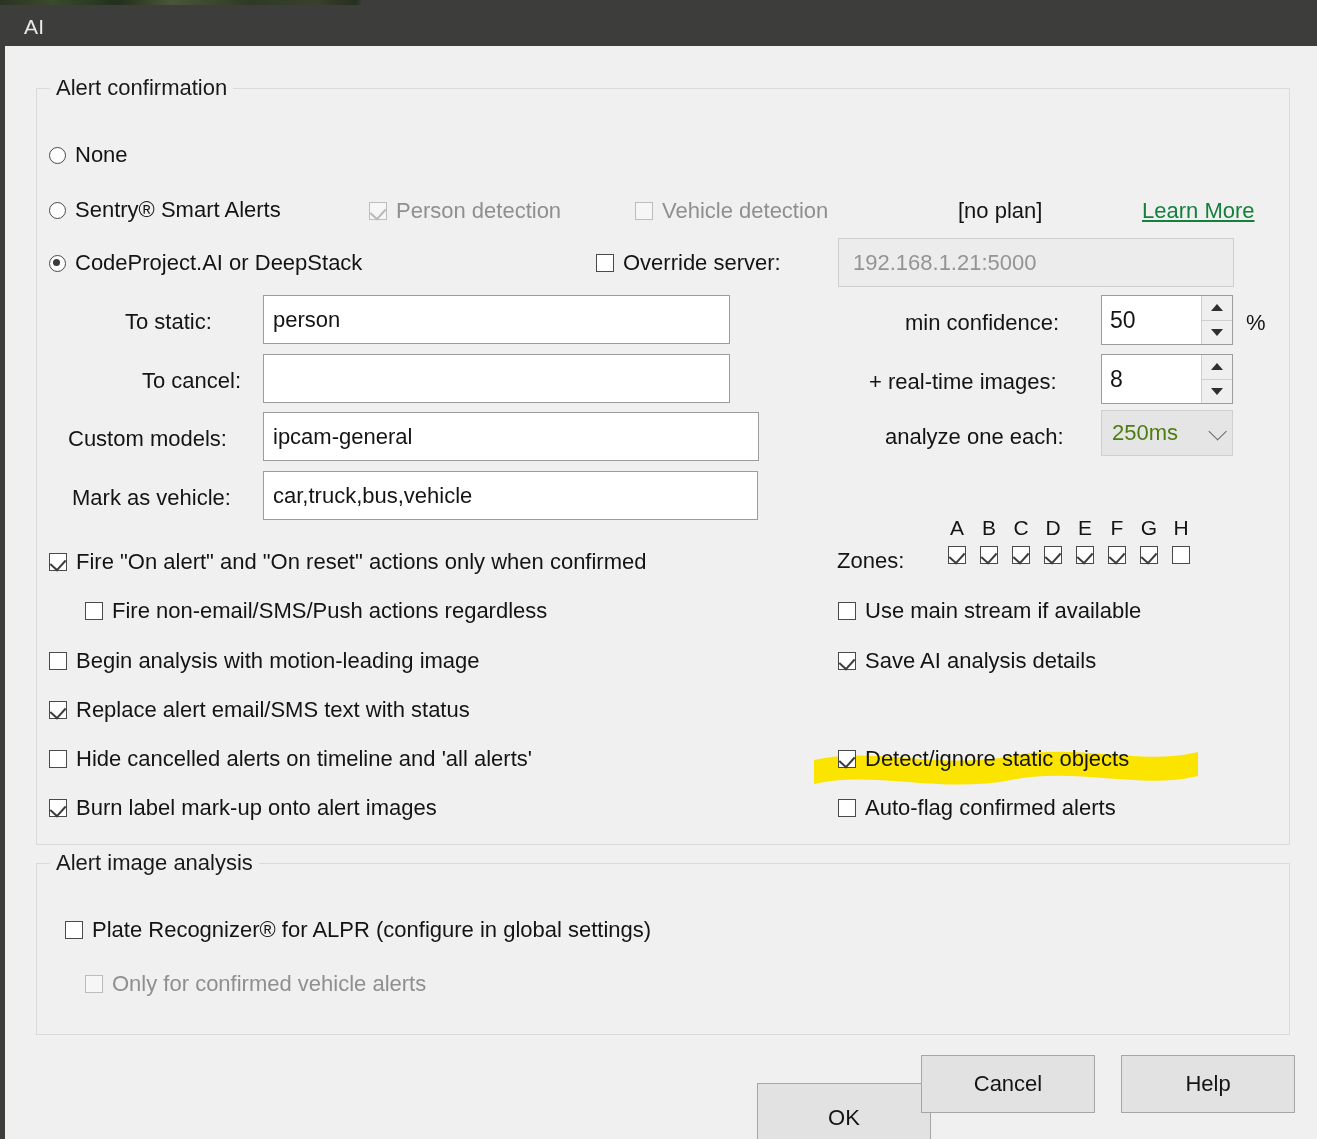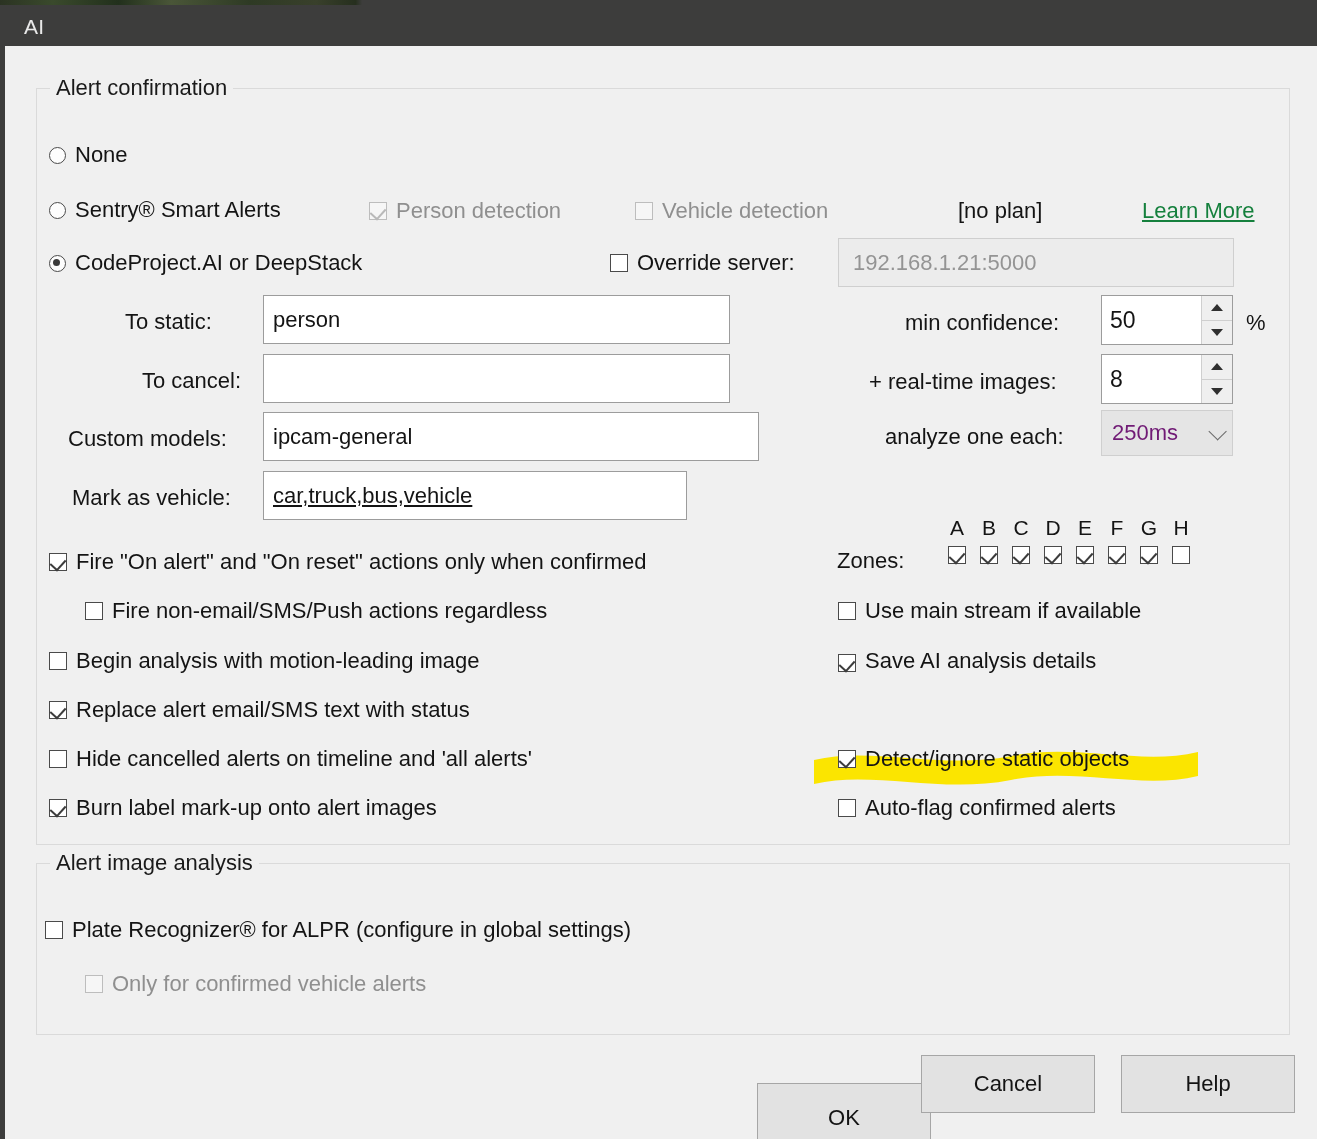--- a/index.html
+++ b/index.html
@@ -49,21 +49,21 @@
   .spin .btns{width:30px;border-left:1px solid #cfcfcf;display:flex;flex-direction:column;background:#efefef;}
   .spin .btns div{flex:1;display:flex;align-items:center;justify-content:center;font-size:9px;color:#2f2f2f;}
   .spin .btns div:first-child{border-bottom:1px solid #cfcfcf;}
   .arw{width:0;height:0;border-left:6px solid transparent;border-right:6px solid transparent;}
   .arw.up{border-bottom:7px solid #2f2f2f;}
   .arw.dn{border-top:7px solid #2f2f2f;}
 
   
   .combo{position:absolute;background:#e5e5e5;border:1px solid #cfcfcf;box-sizing:border-box;
     display:flex;align-items:center;justify-content:space-between;padding:0 10px 0 10px;
-    font-size:22px;color:#701a75;}
+    font-size:22px;color:#4d7c0f;}
   .chev{width:12px;height:12px;border-right:1.6px solid #6a6a6a;border-bottom:1.6px solid #6a6a6a;
     transform:rotate(45deg) translateY(-3px);flex:none;}
 
   .link{color:#15803d;text-decoration:underline;font-size:22px;cursor:pointer;white-space:nowrap;}
 
   
   .zone-letters{position:absolute;display:flex;}
   .zone-letters span{width:32px;text-align:center;font-size:21px;color:#141414;}
   .zone-boxes{position:absolute;display:flex;}
   .zone-boxes .zc{width:32px;display:flex;justify-content:center;}
@@ -110,37 +110,37 @@
       <span class="lbl dim">Vehicle detection</span>
     </div>
     <div class="lbl" style="position:absolute;left:953px;top:152px;text-align:right;">[no plan]</div>
     <div class="link" style="position:absolute;left:1137px;top:152px;">Learn More</div>
 
     <div class="cb-row" style="left:44px;top:206px;">
       <span class="radio on"></span>
       <span class="lbl">CodeProject.AI or DeepStack</span>
     </div>
 
-    <div class="cb-row" style="left:598px;top:206px;padding-left:7px;">
+    <div class="cb-row" style="left:584px;top:206px;padding-left:7px;">
       <span class="cb"></span>
       <span class="lbl">Override server:</span>
     </div>
     <div class="tfield disabled" style="left:833px;top:192px;width:396px;height:49px;">192.168.1.21:5000</div>
 
     <div class="lbl" style="position:absolute;left:120px;top:263px;">To static:</div>
     <div class="tfield" style="left:258px;top:249px;width:467px;height:49px;">person</div>
 
     <div class="lbl" style="position:absolute;left:137px;top:322px;">To cancel:</div>
     <div class="tfield" style="left:258px;top:308px;width:467px;height:49px;"></div>
 
     <div class="lbl" style="position:absolute;left:63px;top:380px;">Custom models:</div>
     <div class="tfield" style="left:258px;top:366px;width:496px;height:49px;">ipcam-general</div>
 
     <div class="lbl" style="position:absolute;left:67px;top:439px;">Mark as vehicle:</div>
-    <div class="tfield" style="left:258px;top:425px;width:424px;height:49px;text-decoration:underline;">car,truck,bus,vehicle</div>
+    <div class="tfield" style="left:258px;top:425px;width:495px;height:49px;">car,truck,bus,vehicle</div>
 
     <div class="lbl" style="position:absolute;left:900px;top:264px;">min confidence:</div>
     <div class="spin" style="left:1096px;top:249px;width:132px;height:50px;">
       <div class="val">50</div>
       <div class="btns">
         <div>
             <span class="arw up"></span>
           </div>
         <div>
             <span class="arw dn"></span>
@@ -232,38 +232,38 @@
     </div>
 
     <svg class="hl" style="left:806px;top:694px;" width="390" height="48" viewBox="0 0 390 48">
       <path d="M3,20 C60,6 130,30 200,16 C265,3 330,26 387,12 L387,36 C330,50 265,27 200,40 C130,54 60,30 3,44 Z" fill="#FBE500"></path>
     </svg>
 
     <div class="cb-row" style="left:833px;top:554px;">
       <span class="cb"></span>
       <span class="lbl">Use main stream if available</span>
     </div>
-    <div class="cb-row" style="left:833px;top:604px;align-items:flex-end;">
+    <div class="cb-row" style="left:833px;top:604px;">
       <span class="cb on"></span>
       <span class="lbl">Save AI analysis details</span>
     </div>
     <div class="cb-row" style="left:833px;top:702px;z-index:2;">
       <span class="cb on"></span>
       <span class="lbl">Detect/ignore static objects</span>
     </div>
     <div class="cb-row" style="left:833px;top:751px;">
       <span class="cb"></span>
       <span class="lbl">Auto-flag confirmed alerts</span>
     </div>
 
     <div class="group" style="left:31px;top:817px;width:1252px;height:170px;">
       <div class="group-title">Alert image analysis</div>
     </div>
 
-    <div class="cb-row" style="left:40px;top:873px;">
+    <div class="cb-row" style="left:60px;top:873px;">
       <span class="cb"></span>
       <span class="lbl">Plate Recognizer® for ALPR (configure in global settings)</span>
     </div>
     <div class="cb-row" style="left:80px;top:927px;">
       <span class="cb dimbox"></span>
       <span class="lbl dim">Only for confirmed vehicle alerts</span>
     </div>
 
     <div class="btn" style="left:716px;top:1037px;width:174px;height:70px;margin-left:36px;">OK</div>
     <div class="btn" style="left:916px;top:1009px;width:174px;height:58px;">Cancel</div>

